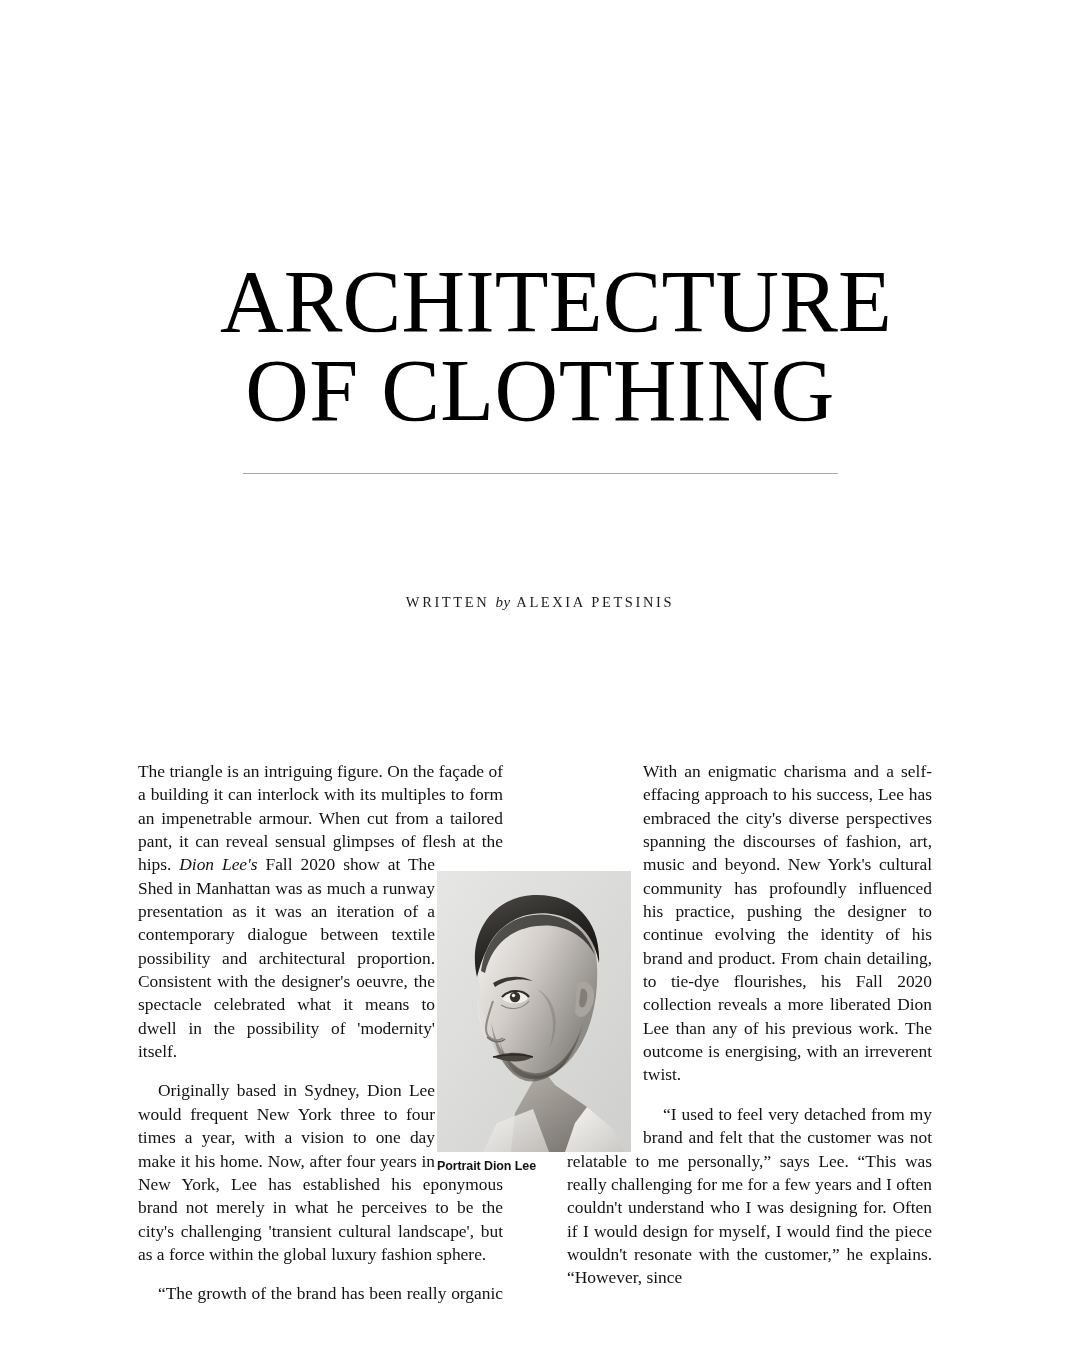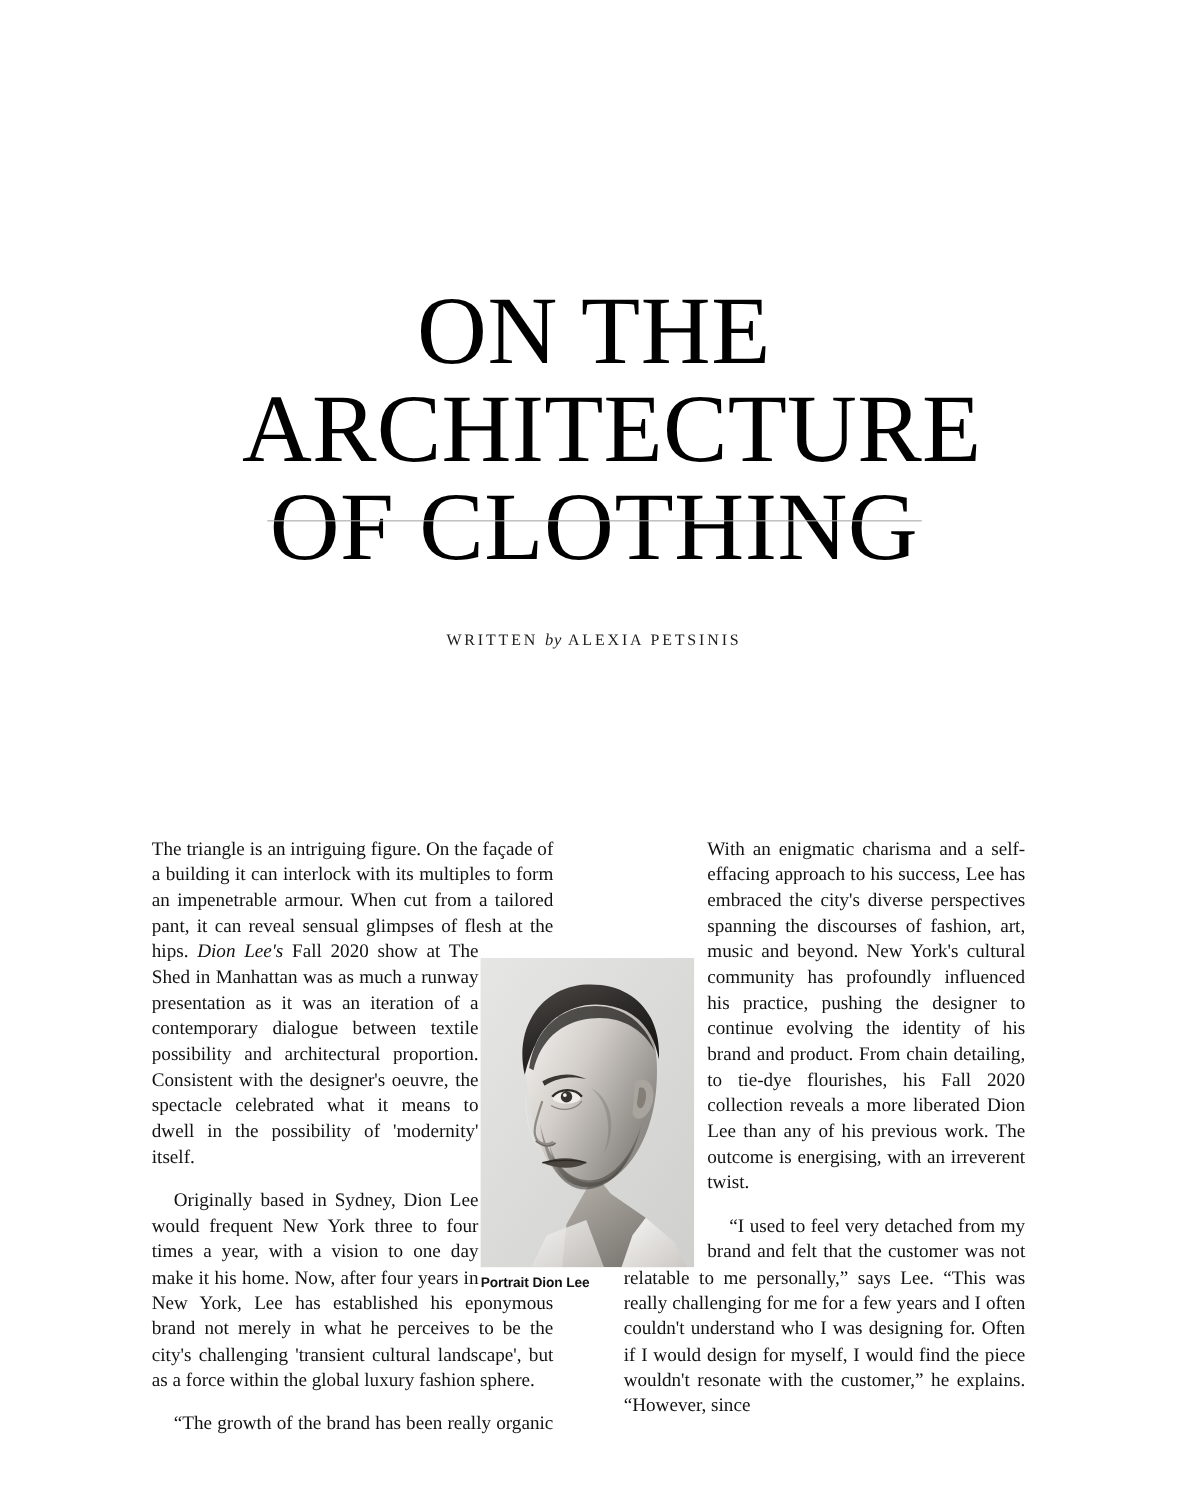--- a/index.html
+++ b/index.html
@@ -81,21 +81,21 @@
     line-height: 33.5px;
     color: #16161a;
   }
   .deck em {
     font-style: italic;
   }
 
   
   .byline {
     position: absolute;
-    top: 574px;
+    top: 594px;
     left: 0;
     width: 1080px;
     text-align: center;
     font-size: 14.5px;
     letter-spacing: 2.6px;
     color: #1b1b1b;
   }
   .byline .by-word {
     font-style: italic;
     letter-spacing: 0.6px;
@@ -174,21 +174,20 @@
     color: #121212;
   }
 </style>
 </head>
 <body>
 
 <div class="page">
 
 
   <h1 class="headline">
-    <span class="hl-line l1">ON THE</span>
     <span class="hl-line l2">ARCHITECTURE</span>
     <span class="hl-line l3">OF CLOTHING</span>
   </h1>
 
   <div class="title-rule"></div>
 
 
   <div class="byline"><span>WRITTEN</span> <span class="by-word">by</span> <span>ALEXIA PETSINIS</span></div>
 
   <div class="columns">

